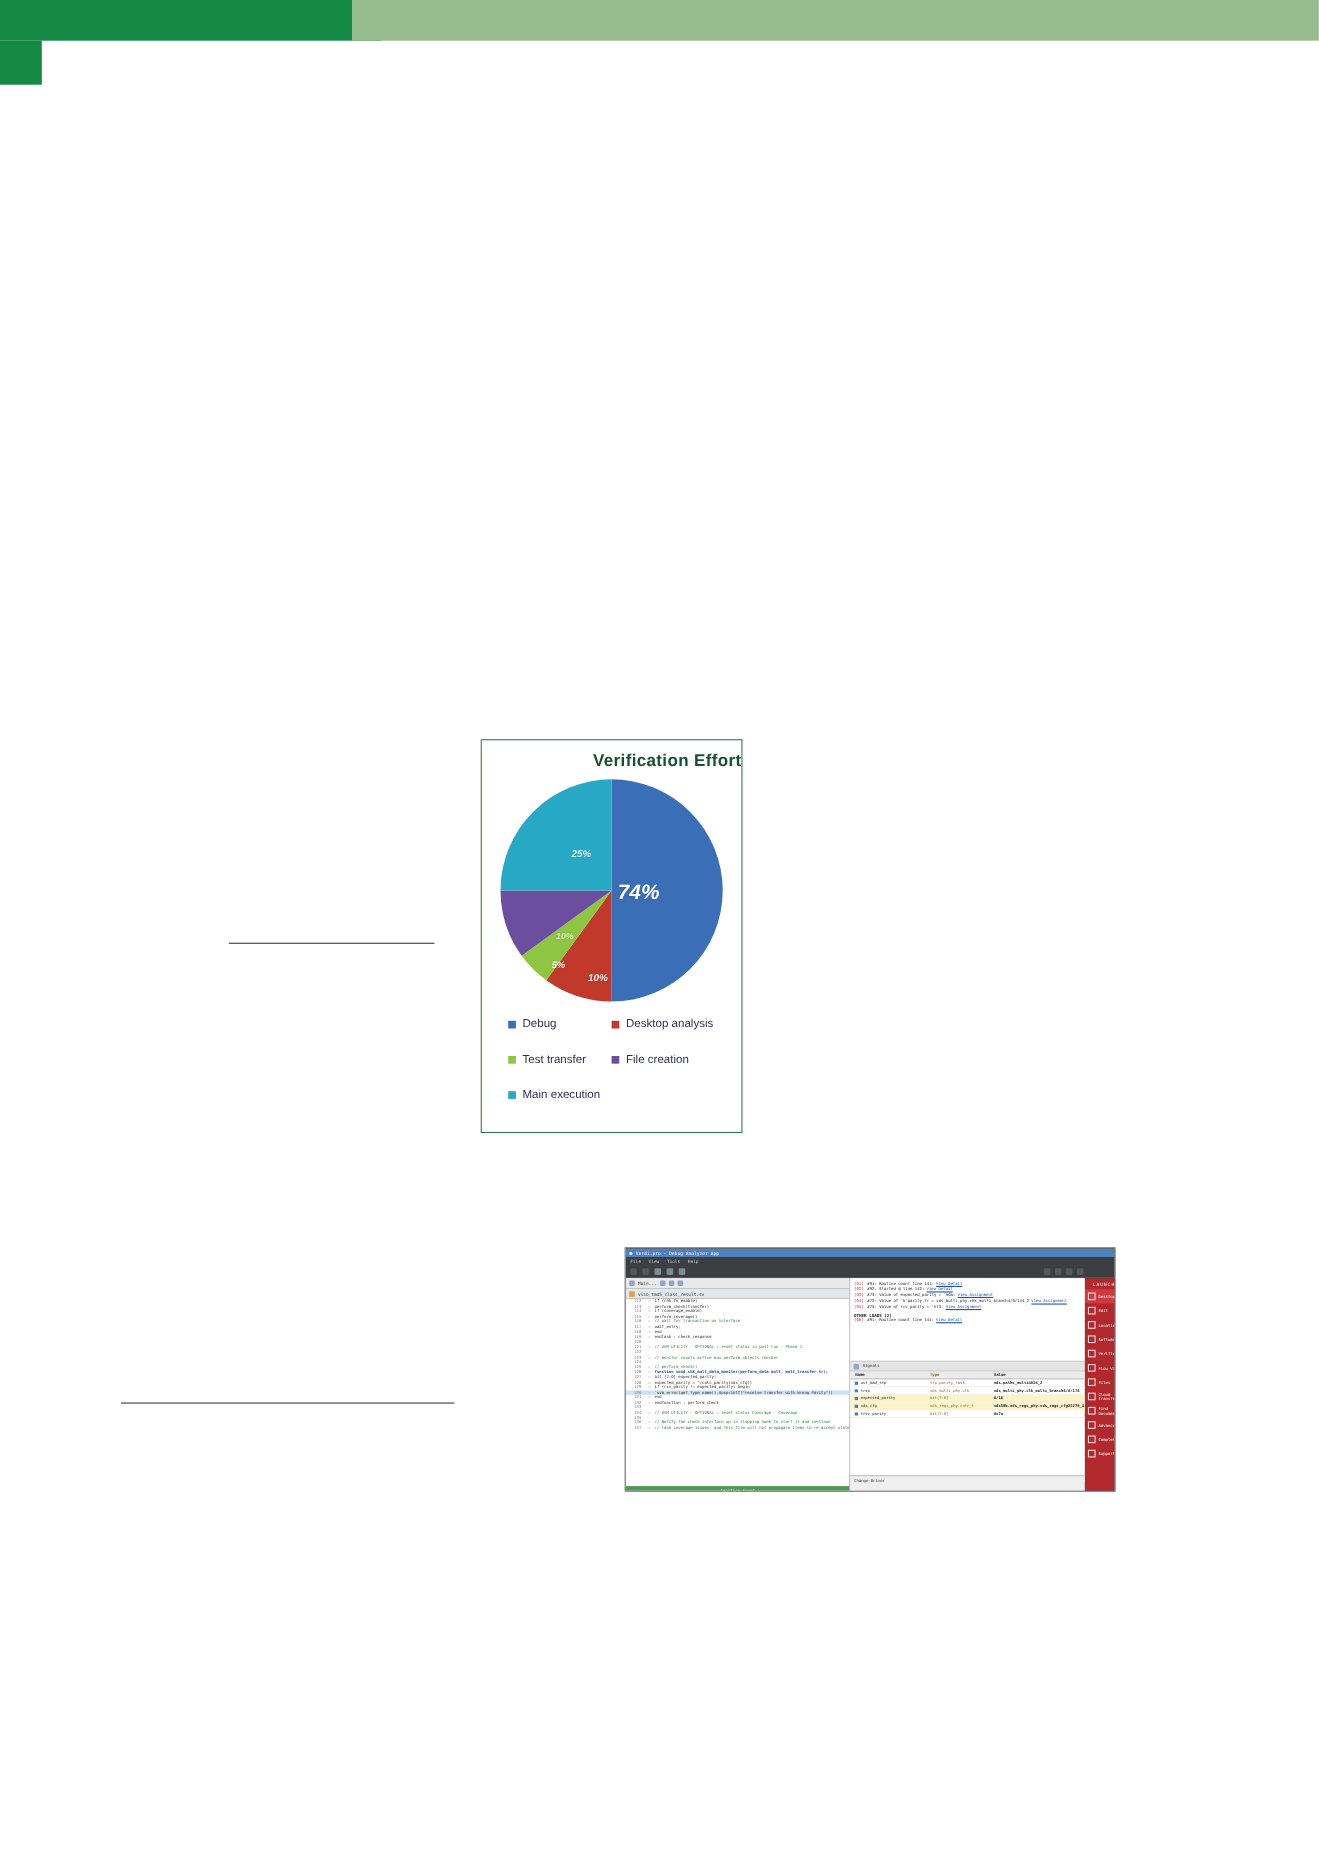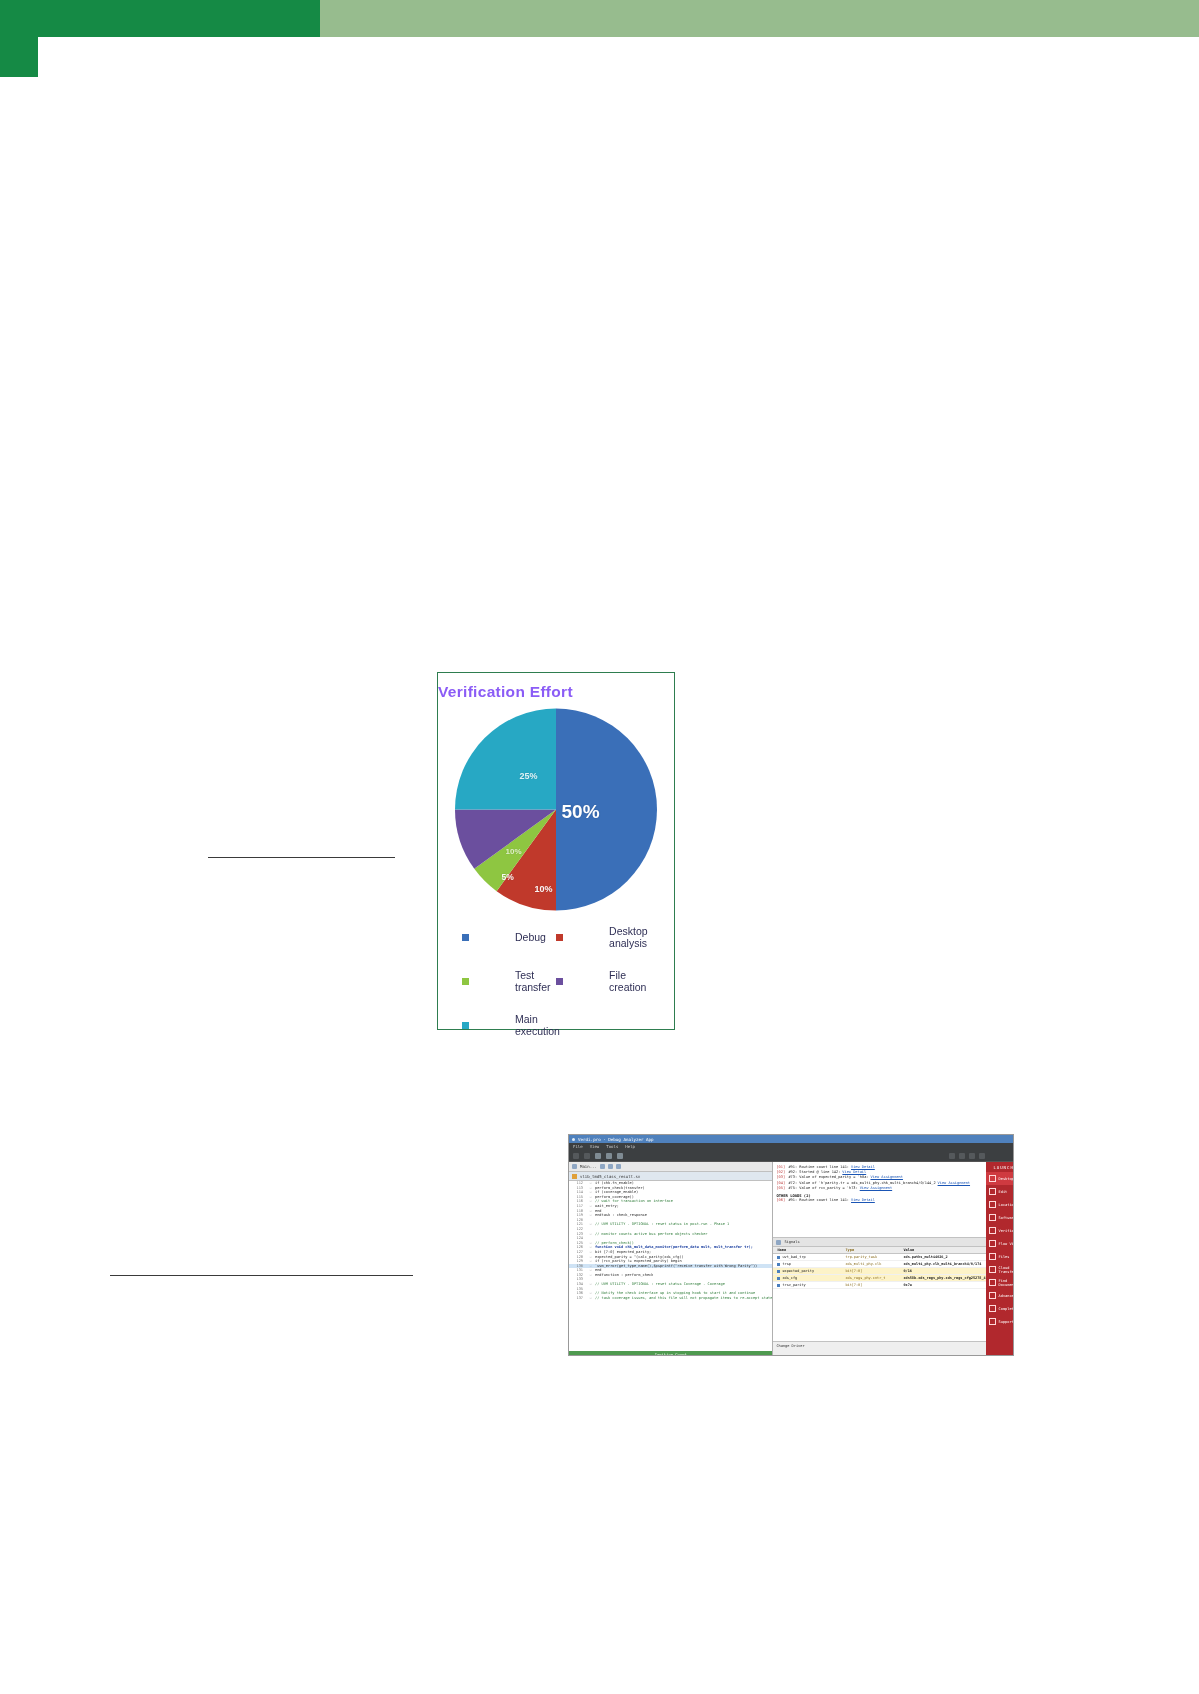--- a/index.html
+++ b/index.html
@@ -21,44 +21,45 @@
   .rule{position:absolute;background:#3a3a3a;height:1px;}
   #rule-1{left:208px;top:857px;width:187px;}
   #rule-2{left:110px;top:1275px;width:303px;}
 
   
   #figure-chart{
     position:absolute;left:437px;top:672px;width:238px;height:358px;
     border:1.6px solid #2e7d4f;background:#ffffff;box-sizing:border-box;
   }
   #chart-title{
-    position:absolute;left:0;top:10px;width:100%;text-align:left;
-    font-size:15.5px;font-weight:bold;color:#8b5cf6;letter-spacing:.3px;
+    position:absolute;left:0;top:10px;width:100%;text-align:right;
+    font-size:15.5px;font-weight:bold;color:#14532d;letter-spacing:.3px;
   }
   #pie-wrap{position:absolute;left:50%;top:34px;transform:translateX(-50%);width:205px;height:205px;}
   #pie{position:absolute;left:0;top:0;width:205px;height:205px;}
 
   .slice-label{
     position:absolute;color:#ffffff;font-weight:bold;pointer-events:none;
     text-shadow:0 0 2px rgba(0,0,0,.18);
+    font-style:italic;
   }
   #lbl-debug{left:108px;top:94px;font-size:19px;}
   #lbl-testexec{left:66px;top:64px;font-size:9px;opacity:.85;}
   #lbl-testcreate{left:52px;top:140px;font-size:8px;opacity:.7;}
   #lbl-testplan{left:48px;top:165px;font-size:8.5px;opacity:.95;}
   #lbl-coverage{left:81px;top:177px;font-size:9px;opacity:.95;}
 
   
   #chart-legend{
     position:absolute;left:24px;top:252px;width:196px;
     display:flex;flex-wrap:wrap;
   }
   .legend-item{
     display:flex;align-items:center;width:50%;
-    margin-bottom:20px;font-size:10.5px;color:#2f2f55;gap:40px;
+    margin-bottom:20px;font-size:10.5px;color:#2f2f55;
   }
   .legend-item:nth-child(odd){width:48%;}
   .legend-item:nth-child(even){width:52%;}
   .legend-swatch{width:7px;height:7px;margin-right:6px;flex:0 0 auto;}
 
   
   #figure-screenshot{
     position:absolute;left:568px;top:1134px;width:446px;height:222px;
     background:#2b2b2b;border:1px solid #999;box-sizing:border-box;
     font-family:"DejaVu Sans Mono", monospace;overflow:hidden;
@@ -161,21 +162,21 @@
 
       <g id="pie-slices">
           <path d="M 102.5 102.5 L 102.5 1.5 A 101 101 0 0 1 102.5 203.5 Z" fill="#3a6fb8"></path>
           <path d="M 102.5 102.5 L 102.5 203.5 A 101 101 0 0 1 43.13368951846022 184.21071643186968 Z" fill="#c0392b"></path>
           <path d="M 102.5 102.5 L 43.13368951846022 184.21071643186968 A 101 101 0 0 1 20.789283568130315 161.8663104815398 Z" fill="#8ec641"></path>
           <path d="M 102.5 102.5 L 20.789283568130315 161.8663104815398 A 101 101 0 0 1 1.5 102.50000000000001 Z" fill="#6b4f9e"></path>
           <path d="M 102.5 102.5 L 1.5 102.50000000000001 A 101 101 0 0 1 102.49999999999999 1.5 Z" fill="#27a8c4"></path>
         </g>
     </svg>
 
-    <span class="slice-label" id="lbl-debug">50%</span>
+    <span class="slice-label" id="lbl-debug">74%</span>
     <span class="slice-label" id="lbl-testexec">25%</span>
     <span class="slice-label" id="lbl-testcreate">10%</span>
     <span class="slice-label" id="lbl-testplan">5%</span>
     <span class="slice-label" id="lbl-coverage">10%</span>
   </div>
 
   <div id="chart-legend">
     <div class="legend-item">
       <span class="legend-swatch" style="background: rgb(58, 111, 184);"></span>
       <span>Debug</span>

